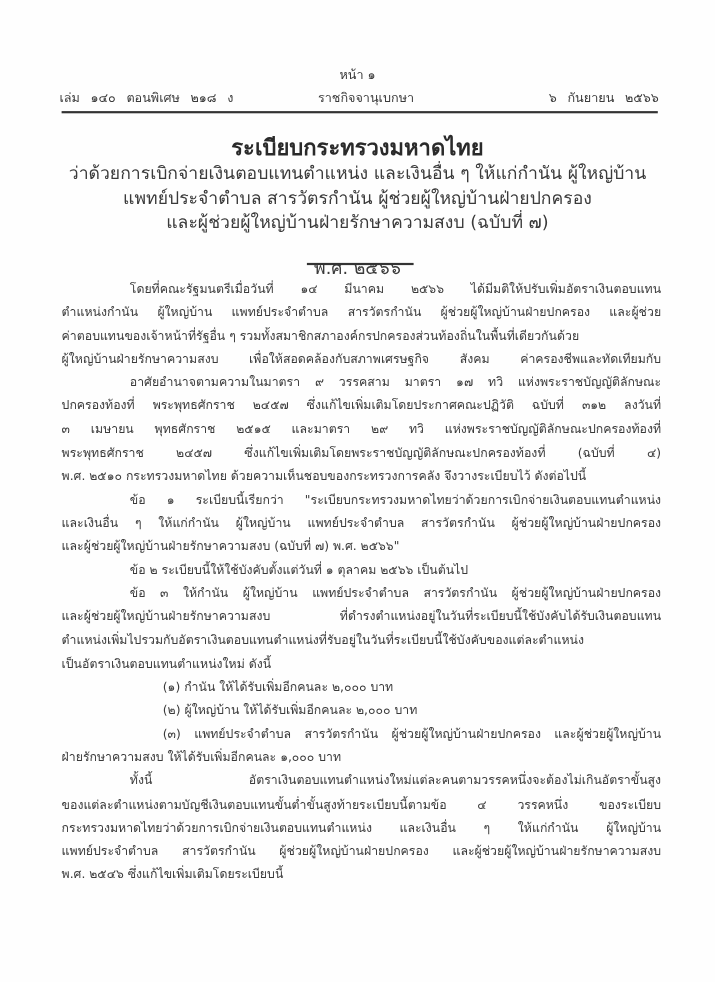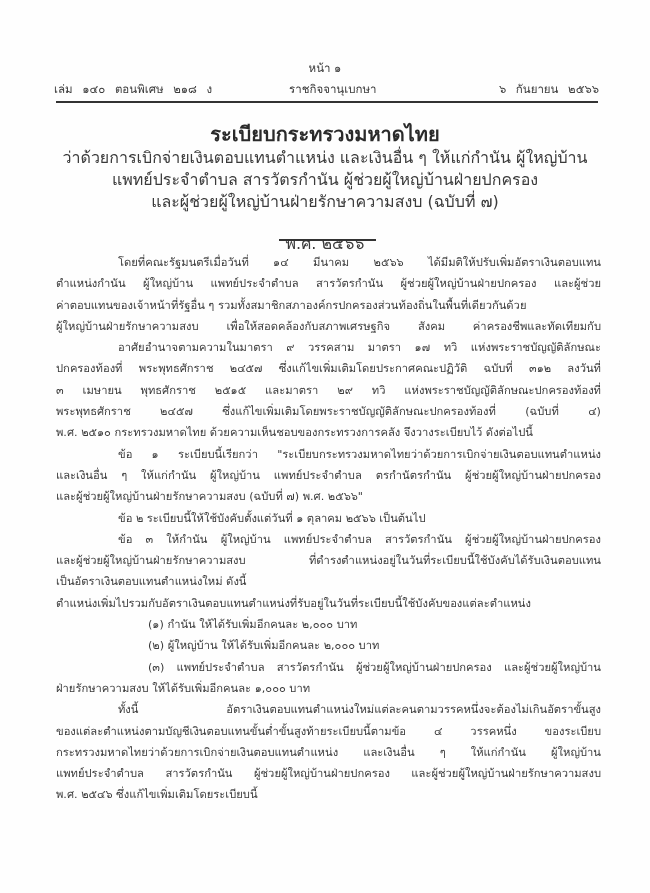--- a/index.html
+++ b/index.html
@@ -47,27 +47,27 @@
       <span class="line ind1">โดยที่คณะรัฐมนตรีเมื่อวันที่ ๑๔ มีนาคม ๒๕๖๖ ได้มีมติให้ปรับเพิ่มอัตราเงินตอบแทน</span>
       <span class="line">ตำแหน่งกำนัน ผู้ใหญ่บ้าน แพทย์ประจำตำบล สารวัตรกำนัน ผู้ช่วยผู้ใหญ่บ้านฝ่ายปกครอง และผู้ช่วย</span>
       <span class="line last">ค่าตอบแทนของเจ้าหน้าที่รัฐอื่น ๆ รวมทั้งสมาชิกสภาองค์กรปกครองส่วนท้องถิ่นในพื้นที่เดียวกันด้วย</span>
       <span class="line">ผู้ใหญ่บ้านฝ่ายรักษาความสงบ เพื่อให้สอดคล้องกับสภาพเศรษฐกิจ สังคม ค่าครองชีพและทัดเทียมกับ</span>
       <span class="line ind1">อาศัยอำนาจตามความในมาตรา ๙ วรรคสาม มาตรา ๑๗ ทวิ แห่งพระราชบัญญัติลักษณะ</span>
       <span class="line">ปกครองท้องที่ พระพุทธศักราช ๒๔๕๗ ซึ่งแก้ไขเพิ่มเติมโดยประกาศคณะปฏิวัติ ฉบับที่ ๓๑๒ ลงวันที่</span>
       <span class="line">๓ เมษายน พุทธศักราช ๒๕๑๕ และมาตรา ๒๙ ทวิ แห่งพระราชบัญญัติลักษณะปกครองท้องที่</span>
       <span class="line">พระพุทธศักราช ๒๔๕๗ ซึ่งแก้ไขเพิ่มเติมโดยพระราชบัญญัติลักษณะปกครองท้องที่ (ฉบับที่ ๔)</span>
       <span class="line last">พ.ศ. ๒๕๑๐ กระทรวงมหาดไทย ด้วยความเห็นชอบของกระทรวงการคลัง จึงวางระเบียบไว้ ดังต่อไปนี้</span>
       <span class="line ind1">ข้อ ๑ ระเบียบนี้เรียกว่า "ระเบียบกระทรวงมหาดไทยว่าด้วยการเบิกจ่ายเงินตอบแทนตำแหน่ง</span>
-      <span class="line">และเงินอื่น ๆ ให้แก่กำนัน ผู้ใหญ่บ้าน แพทย์ประจำตำบล ตรกำนัตรกำนัน ผู้ช่วยผู้ใหญ่บ้านฝ่ายปกครอง</span>
+      <span class="line">และเงินอื่น ๆ ให้แก่กำนัน ผู้ใหญ่บ้าน แพทย์ประจำตำบล สารวัตรกำนัน ผู้ช่วยผู้ใหญ่บ้านฝ่ายปกครอง</span>
       <span class="line last">และผู้ช่วยผู้ใหญ่บ้านฝ่ายรักษาความสงบ (ฉบับที่ ๗) พ.ศ. ๒๕๖๖"</span>
       <span class="line ind1 last">ข้อ ๒ ระเบียบนี้ให้ใช้บังคับตั้งแต่วันที่ ๑ ตุลาคม ๒๕๖๖ เป็นต้นไป</span>
       <span class="line ind1">ข้อ ๓ ให้กำนัน ผู้ใหญ่บ้าน แพทย์ประจำตำบล สารวัตรกำนัน ผู้ช่วยผู้ใหญ่บ้านฝ่ายปกครอง</span>
       <span class="line">และผู้ช่วยผู้ใหญ่บ้านฝ่ายรักษาความสงบ ที่ดำรงตำแหน่งอยู่ในวันที่ระเบียบนี้ใช้บังคับได้รับเงินตอบแทน</span>
+      <span class="line">ตำแหน่งเพิ่มไปรวมกับอัตราเงินตอบแทนตำแหน่งที่รับอยู่ในวันที่ระเบียบนี้ใช้บังคับของแต่ละตำแหน่ง</span>
       <span class="line last">เป็นอัตราเงินตอบแทนตำแหน่งใหม่ ดังนี้</span>
-      <span class="line">ตำแหน่งเพิ่มไปรวมกับอัตราเงินตอบแทนตำแหน่งที่รับอยู่ในวันที่ระเบียบนี้ใช้บังคับของแต่ละตำแหน่ง</span>
       <span class="line ind2 last">(๑) กำนัน ให้ได้รับเพิ่มอีกคนละ ๒,๐๐๐ บาท</span>
       <span class="line ind2 last">(๒) ผู้ใหญ่บ้าน ให้ได้รับเพิ่มอีกคนละ ๒,๐๐๐ บาท</span>
       <span class="line ind2">(๓) แพทย์ประจำตำบล สารวัตรกำนัน ผู้ช่วยผู้ใหญ่บ้านฝ่ายปกครอง และผู้ช่วยผู้ใหญ่บ้าน</span>
       <span class="line last">ฝ่ายรักษาความสงบ ให้ได้รับเพิ่มอีกคนละ ๑,๐๐๐ บาท</span>
       <span class="line ind1">ทั้งนี้ อัตราเงินตอบแทนตำแหน่งใหม่แต่ละคนตามวรรคหนึ่งจะต้องไม่เกินอัตราขั้นสูง</span>
       <span class="line">ของแต่ละตำแหน่งตามบัญชีเงินตอบแทนขั้นต่ำขั้นสูงท้ายระเบียบนี้ตามข้อ ๔ วรรคหนึ่ง ของระเบียบ</span>
       <span class="line">กระทรวงมหาดไทยว่าด้วยการเบิกจ่ายเงินตอบแทนตำแหน่ง และเงินอื่น ๆ ให้แก่กำนัน ผู้ใหญ่บ้าน</span>
       <span class="line">แพทย์ประจำตำบล สารวัตรกำนัน ผู้ช่วยผู้ใหญ่บ้านฝ่ายปกครอง และผู้ช่วยผู้ใหญ่บ้านฝ่ายรักษาความสงบ</span>
       <span class="line last">พ.ศ. ๒๕๔๖ ซึ่งแก้ไขเพิ่มเติมโดยระเบียบนี้</span>
     </div>

